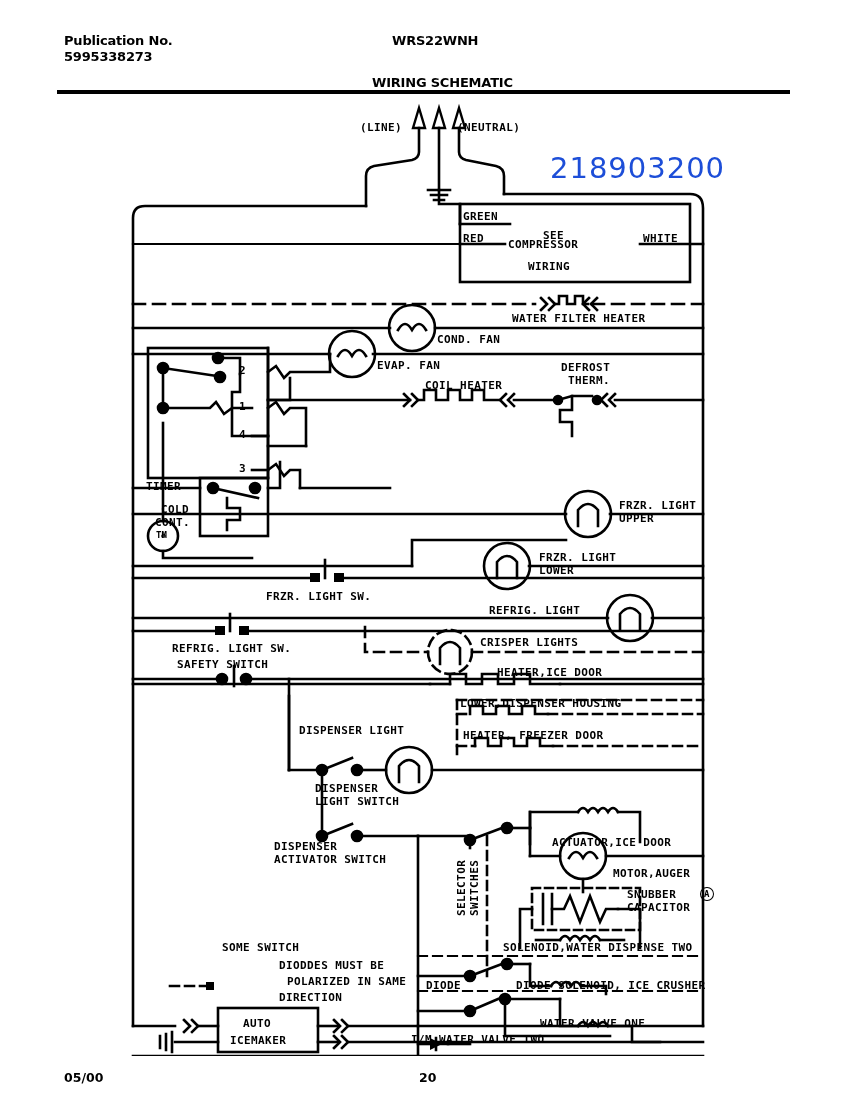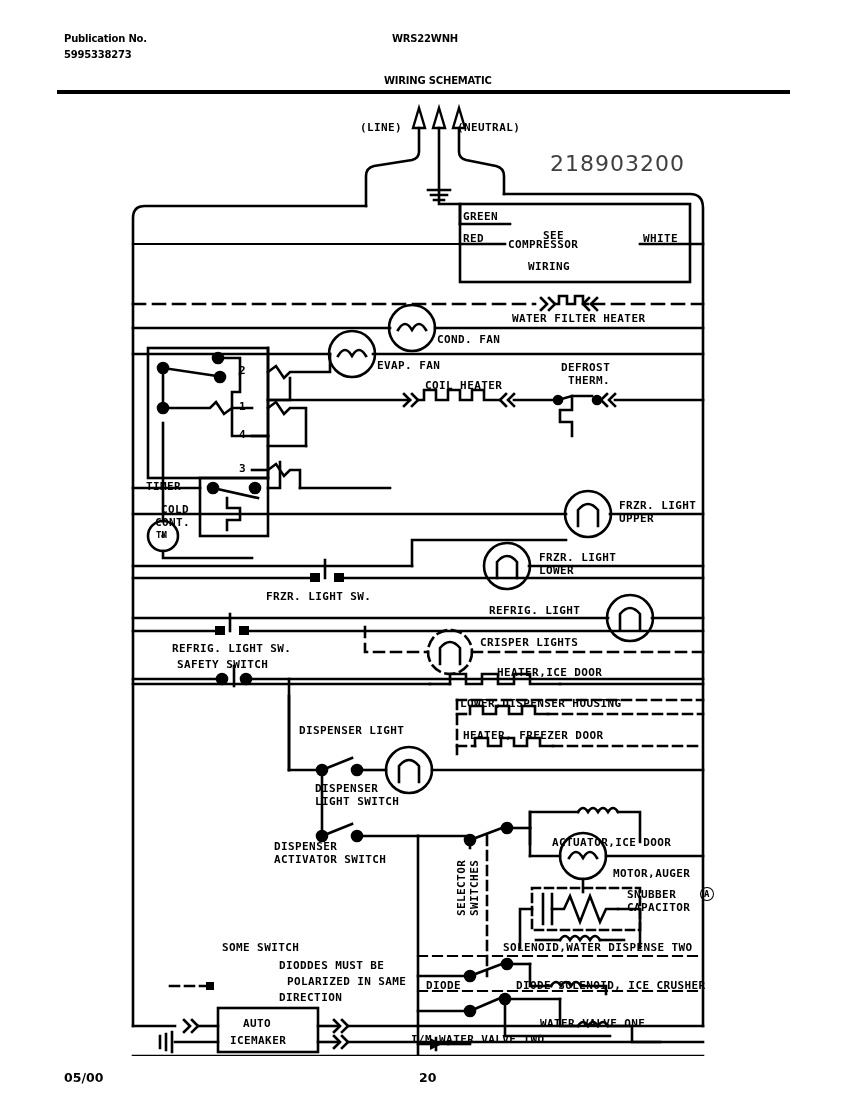--- a/index.html
+++ b/index.html
@@ -19,29 +19,29 @@
     position: absolute;
     left: 0; top: 0;
     width: 848px; height: 1100px;
   }
 
   
   .hdr-text {
     position: absolute;
     font-family: "DejaVu Sans", sans-serif;
     font-weight: bold;
-    font-size: 10px;
+    font-size: 13px;
     letter-spacing: -0.2px;
     color: #000;
     white-space: nowrap;
   }
   #pub-label { left: 64px; top: 33px; }
   #pub-number { left: 64px; top: 49px; }
   #model-number { left: 392px; top: 33px; }
-  #schem-title { left: 384px; top: 75px; }
+  #schem-title { left: 372px; top: 75px; }
   #rule-top {
     position: absolute;
     left: 57px; top: 90px;
     width: 733px; height: 4px;
     background: #000;
   }
 
   
   .ftr-text {
     position: absolute;
@@ -74,24 +74,24 @@
     line-height: 13px;
   }
   .lbl.xs { font-size: 9px; letter-spacing: 0.2px; }
   .lbl.vert {
     transform: rotate(-90deg);
     transform-origin: left top;
   }
   #part-number {
     position: absolute;
     font-family: "DejaVu Sans", sans-serif;
-    font-size: 22px;
+    font-size: 29px;
     font-weight: 400;
     letter-spacing: 1px;
-    color: #404040;
+    color: #1d4ed8;
     white-space: nowrap;
   }
 </style>
 </head>
 <body>
 
 <div class="page">
 
   <div class="hdr-text" id="pub-label">Publication No.</div>
   <div class="hdr-text" id="pub-number">5995338273</div>

